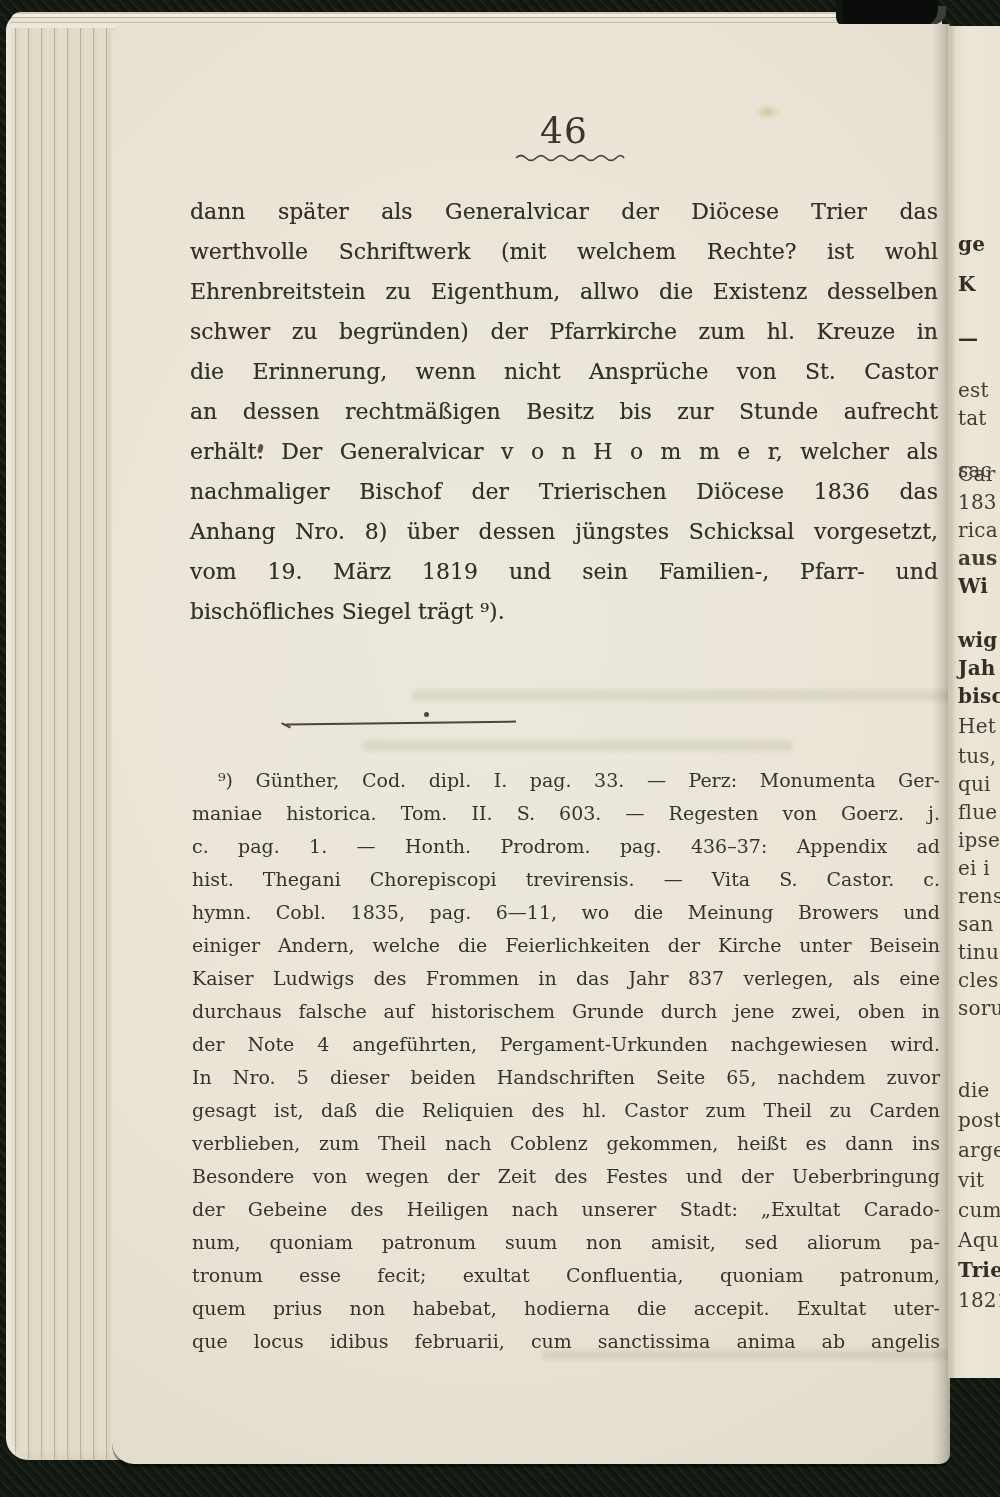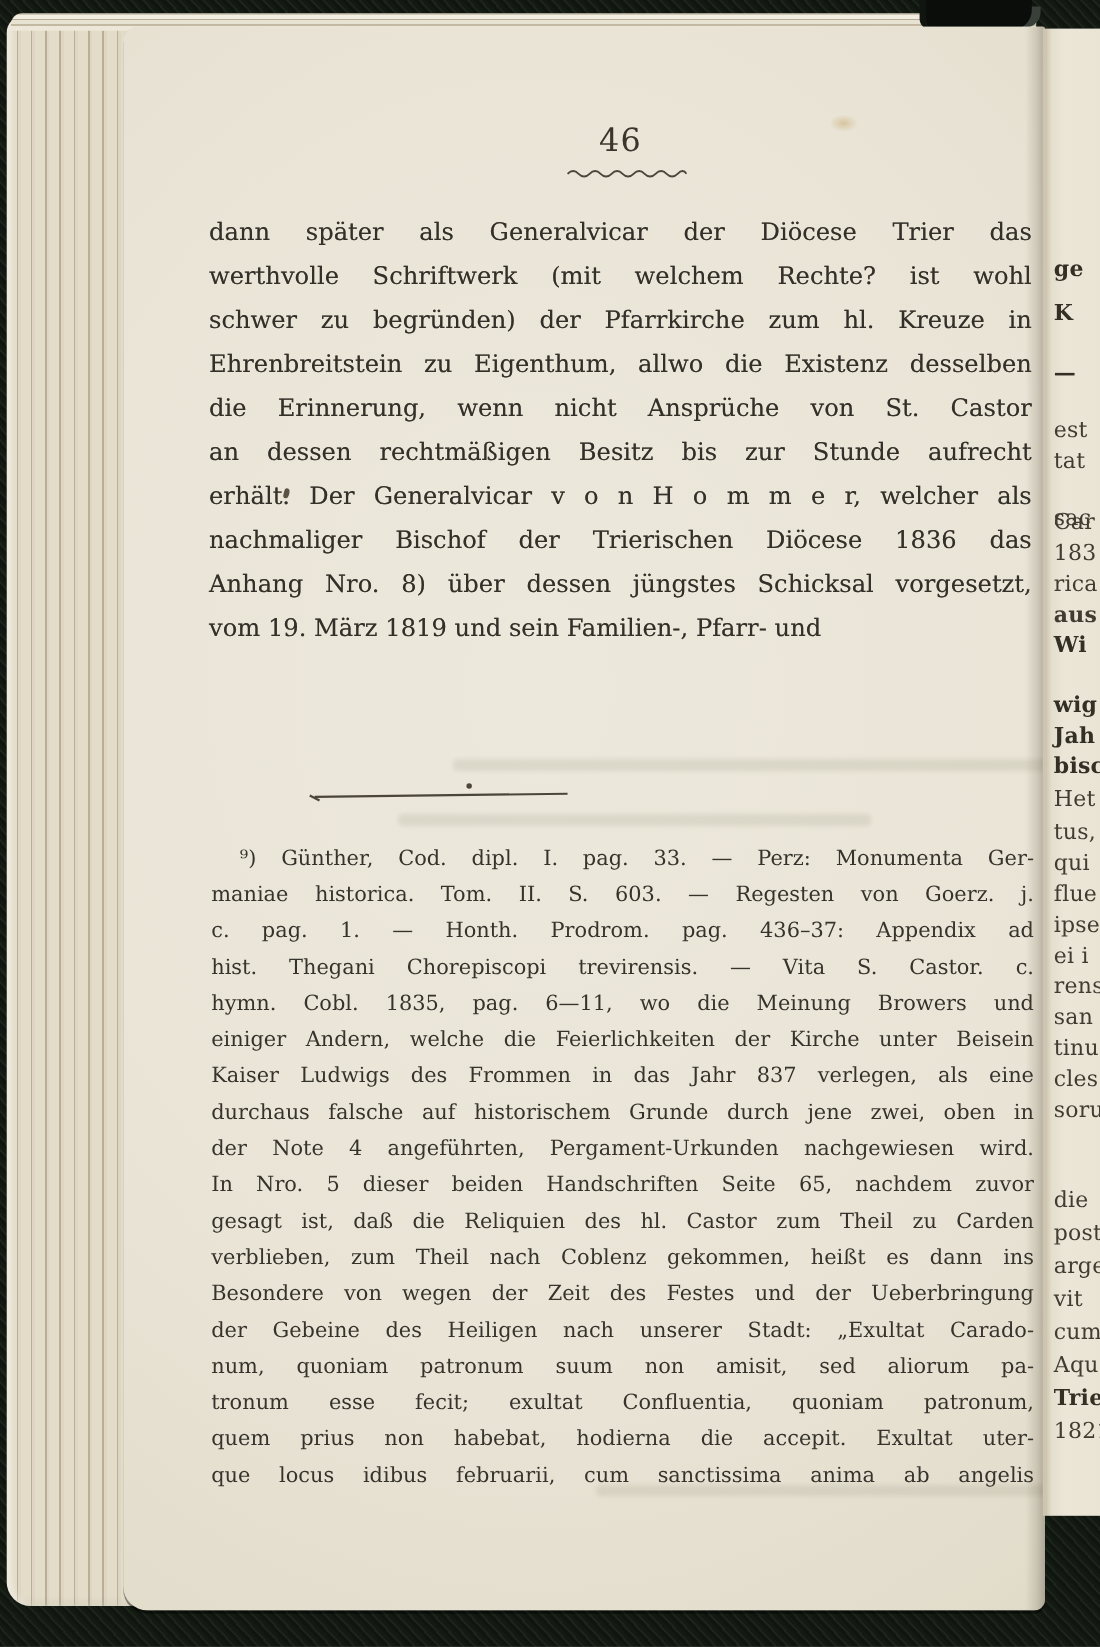--- a/index.html
+++ b/index.html
@@ -53,21 +53,21 @@
   .facing-page .frag.bold{font-weight:bold;color:#342f25;}
   
   .top-blob{
     position:absolute;left:842px;top:0;width:96px;height:27px;
     background:#0a0d0a;border-radius:0 0 18px 10px;
     box-shadow:12px 2px 0 -4px #394039, -6px 0 0 0 #10150f;
   }
   .content{position:absolute;left:78px;top:0;width:748px;color:#33302a;}
   .page-number{
     position:absolute;left:0;top:86px;width:748px;text-align:center;
-    font-size:29px;letter-spacing:1px;color:#3a362e;
+    font-size:36px;letter-spacing:1px;color:#3a362e;
   }
   .squiggle{position:absolute;left:324px;top:128px;}
   .body-lines{position:absolute;left:0;top:168px;width:748px;}
   .body-lines div{
     height:40px;line-height:40px;font-size:22px;white-space:nowrap;
     text-align:justify;text-align-last:justify;color:#33302a;
     text-shadow:0 0 .6px rgba(51,48,42,.55);
   }
   .body-lines div:last-child{text-align-last:left;}
   .fn-sep{
@@ -112,28 +112,29 @@
   <div class="stain s6"></div>
 
   <div class="content">
     <div class="page-number">46</div>
     <svg class="squiggle" width="112" height="10" viewBox="0 0 112 10">
       <path d="M2 6 Q 7 1 12 6 T 22 6 T 32 6 T 42 6 T 52 6 T 62 6 T 72 6 T 82 6 T 92 6 T 102 6 T 110 6" fill="none" stroke="#4a443a" stroke-width="1.7"></path>
     </svg>
     <div class="body-lines">
         <div>dann später als Generalvicar der Diöcese Trier das</div>
         <div>werthvolle Schriftwerk (mit welchem Rechte? ist wohl</div>
+        <div>Ehrenbreitstein zu Eigenthum, allwo die Existenz desselben</div>
         <div>schwer zu begründen) der Pfarrkirche zum hl. Kreuze in</div>
-        <div>Ehrenbreitstein zu Eigenthum, allwo die Existenz desselben</div>
         <div>die Erinnerung, wenn nicht Ansprüche von St. Castor</div>
         <div>an dessen rechtmäßigen Besitz bis zur Stunde aufrecht</div>
         <div>erhält.  Der Generalvicar v o n  H o m m e r, welcher als</div>
         <div>nachmaliger Bischof der Trierischen Diöcese 1836 das</div>
         <div>Anhang Nro. 8) über dessen jüngstes Schicksal vorgesetzt,</div>
         <div>vom 19. März 1819 und sein Familien-, Pfarr- und</div>
+        <div>bischöfliches Siegel trägt ⁹).</div>
       </div>
     <div class="fn-sep"></div>
     <div class="footnote-lines">
         <div>⁹) Günther, Cod. dipl. I. pag. 33. — Perz: Monumenta Ger-</div>
         <div>maniae historica. Tom. II. S. 603. — Regesten von Goerz. j.</div>
         <div>c. pag. 1. — Honth. Prodrom. pag. 436–37: Appendix ad</div>
         <div>hist. Thegani Chorepiscopi trevirensis. — Vita S. Castor. c.</div>
         <div>hymn. Cobl. 1835, pag. 6—11, wo die Meinung Browers und</div>
         <div>einiger Andern, welche die Feierlichkeiten der Kirche unter Beisein</div>
         <div>Kaiser Ludwigs des Frommen in das Jahr 837 verlegen, als eine</div>

